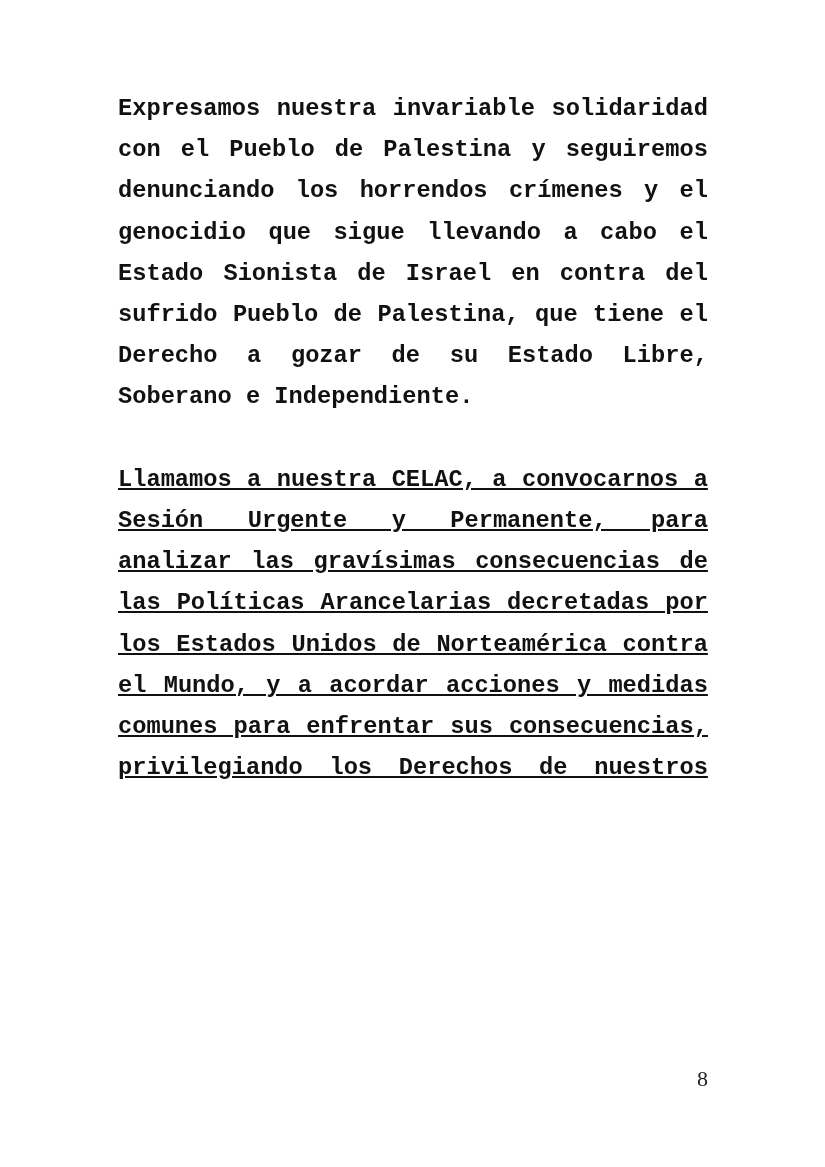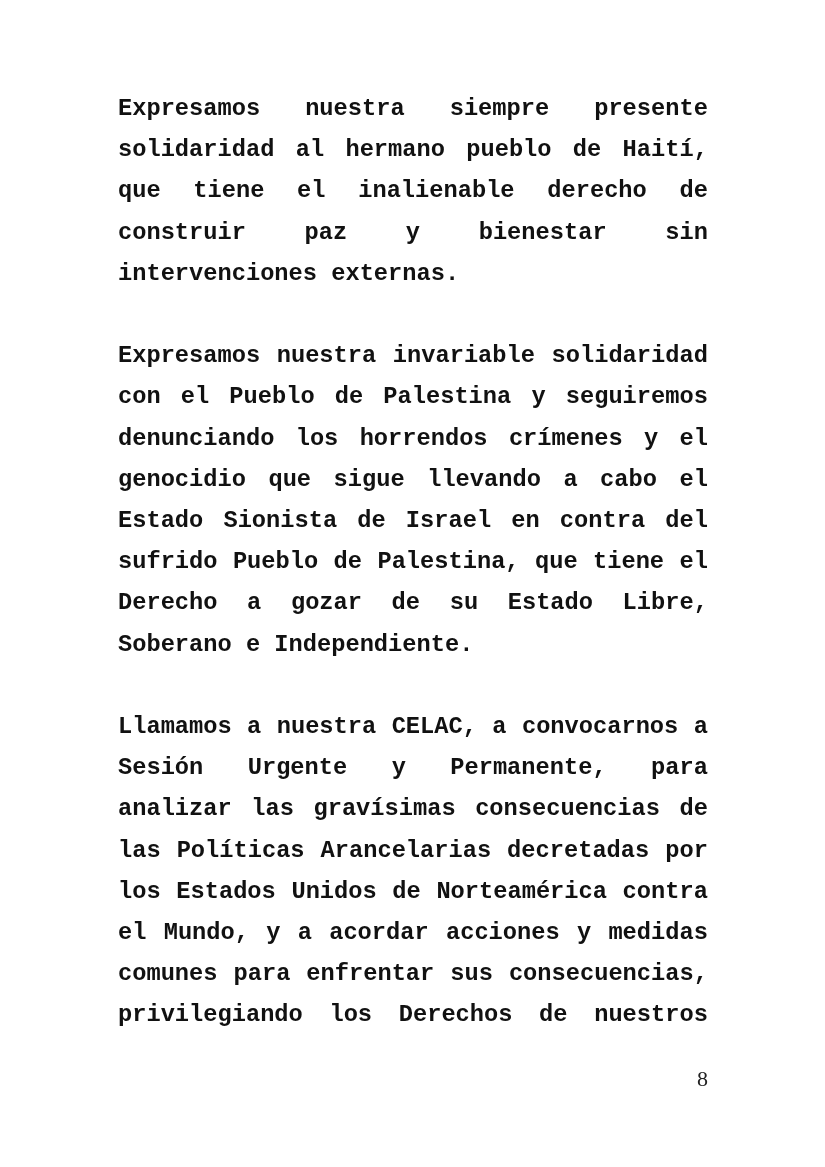--- a/index.html
+++ b/index.html
@@ -29,37 +29,37 @@
   .text-block p {
     margin: 0 0 41.2px 0;
     text-align: justify;
     white-space: normal;
     word-spacing: normal;
   }
   .text-block p.continued {
     
     text-align-last: justify;
     margin-bottom: 3px;
+    text-decoration: underline;
   }
   .page-number {
     position: absolute;
     top: 1066px;
     left: 118px;
     width: 590px;
     text-align: right;
     font-family: "Liberation Serif", "DejaVu Serif", serif;
     font-weight: normal;
     font-size: 22px;
     line-height: 26px;
     color: #222222;
   }
 </style>
 </head>
 <body>
 
 <div class="page">
   <div class="text-block">
-    <p>Expresamos nuestra siempre presente solidaridad al hermano pueblo de Haití, que tiene el inalienable derecho de construir paz y bienestar sin intervenciones externas.</p>
     <p>Expresamos nuestra invariable solidaridad con el Pueblo de Palestina y seguiremos denunciando los horrendos crímenes y el genocidio que sigue llevando a cabo el Estado Sionista de Israel en contra del sufrido Pueblo de Palestina, que tiene el Derecho a gozar de su Estado Libre, Soberano e Independiente.</p>
     <p class="continued">Llamamos a nuestra CELAC, a convocarnos a Sesión Urgente y Permanente, para analizar las gravísimas consecuencias de las Políticas Arancelarias decretadas por los Estados Unidos de Norteamérica contra el Mundo, y a acordar acciones y medidas comunes para enfrentar sus consecuencias, privilegiando los Derechos de nuestros</p>
   </div>
   <div class="page-number">8</div>
 </div>
 
 </body></html>

